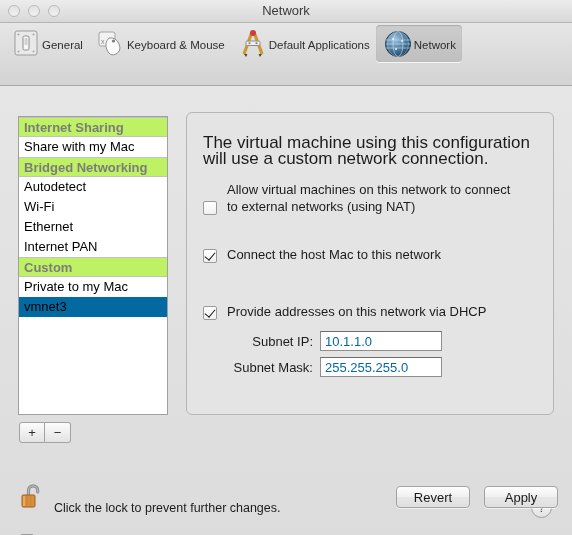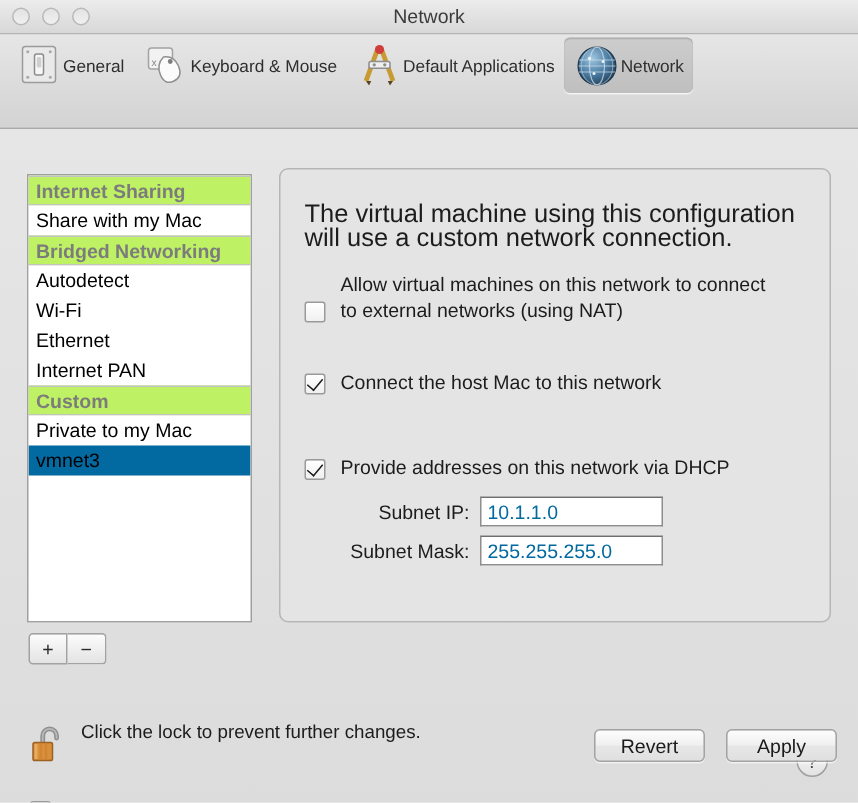--- a/index.html
+++ b/index.html
@@ -185,21 +185,21 @@
 
   .promisc {
     position: absolute; left: 20px; top: 446px;
     display: flex; align-items: center;
   }
 
   
   .footer { position: absolute; left: 0; right: 0; top: 471px; height: 64px; }
   .lockrow {
     position: absolute; left: 20px; top: 10px;
-    display: flex; align-items: flex-start;
+    display: flex; align-items: flex-end;
   }
   .lockmsg { font-size: 12.5px; color: #1c1c1c; margin-left: 8px; }
   .btnrow {
     position: absolute; right: 14px; top: 15px;
     display: flex; gap: 14px;
   }
   .pushbtn {
     min-width: 74px; height: 22px;
     background: linear-gradient(to bottom, #fdfdfd 0%, #f0f0f0 48%, #e6e6e6 52%, #e0e0e0 100%);
     border: 1px solid #a3a3a3;

